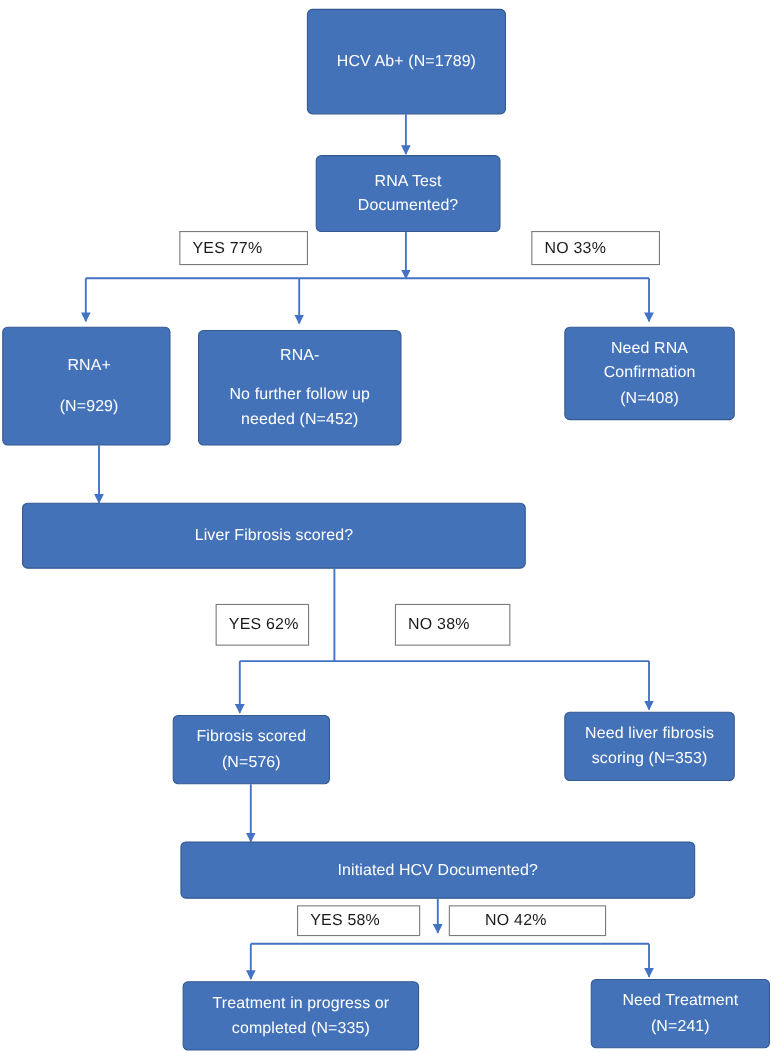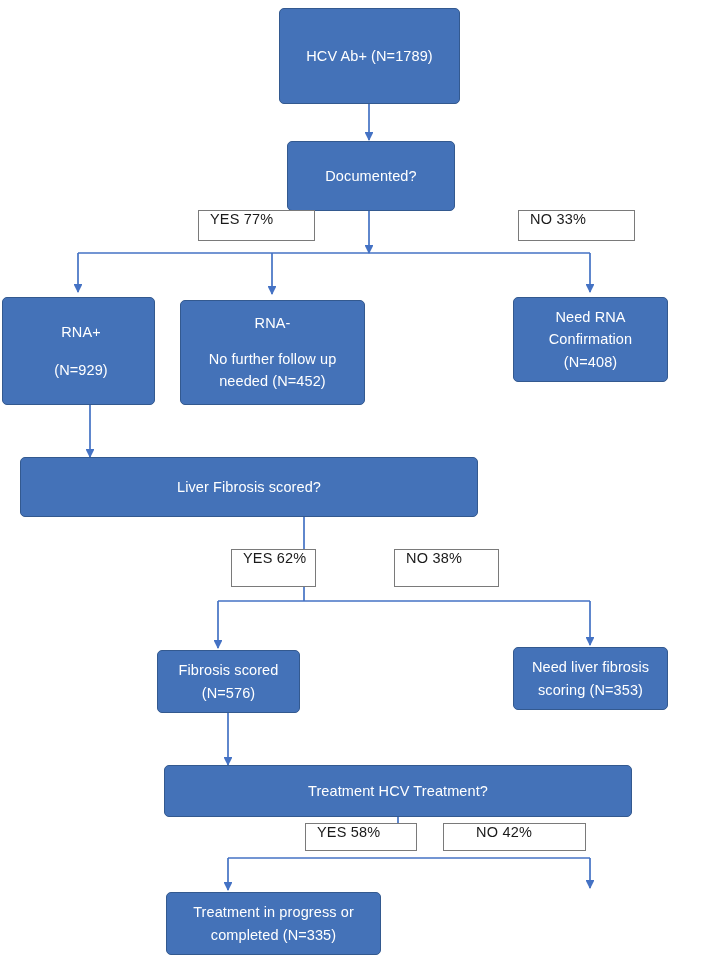--- a/index.html
+++ b/index.html
@@ -50,24 +50,24 @@
     margin-top: 16px;
   }
   .label-box {
     position: absolute;
     box-sizing: border-box;
     background: #ffffff;
     border: 1px solid #7a7a7a;
     color: #1a1a1a;
     font-size: 14.5px;
     display: flex;
+    align-items: center;
     padding-left: 11px;
     letter-spacing: 0.2px;
     z-index: 5;
-    margin-left: 35px;
   }
 </style>
 </head>
 <body>
 
 <div id="canvas">
 
   <svg class="connectors" viewBox="0 0 705 957">
     <defs>
       <marker id="arrow" viewBox="0 0 10 10" refX="9" refY="5" markerWidth="5.2" markerHeight="5.2" orient="auto-start-reverse">
@@ -98,20 +98,21 @@
       <path d="M 228 858 L 228 890" marker-end="url(#arrow)"></path>
       <path d="M 590 858 L 590 888" marker-end="url(#arrow)"></path>
     </g>
   </svg>
 
   <div class="node" style="left:279px; top:8px; width:181px; height:96px;">
     <span class="ln">HCV Ab+ (N=1789)</span>
   </div>
 
   <div class="node" style="left:287px; top:141px; width:168px; height:70px;">
+    <span class="ln">RNA Test</span>
     <span class="ln">Documented?</span>
   </div>
 
   <div class="node spaced" style="left:2px; top:297px; width:153px; height:108px;padding-left:13px;">
     <span class="ln">RNA+</span>
     <span class="ln">(N=929)</span>
   </div>
 
   <div class="node" style="left:180px; top:300px; width:185px; height:105px;">
     <span class="ln" style="margin-bottom:13px;">RNA-</span>
@@ -133,28 +134,32 @@
     <span class="ln">Fibrosis scored</span>
     <span class="ln">(N=576)</span>
   </div>
 
   <div class="node" style="left:513px; top:647px; width:155px; height:63px;">
     <span class="ln">Need liver fibrosis</span>
     <span class="ln">scoring (N=353)</span>
   </div>
 
   <div class="node" style="left:164px; top:765px; width:468px; height:52px;">
-    <span class="ln">Treatment HCV Treatment?</span>
+    <span class="ln">Initiated HCV Documented?</span>
   </div>
 
   <div class="node" style="left:166px; top:892px; width:215px; height:63px;">
     <span class="ln">Treatment in progress or</span>
     <span class="ln">completed (N=335)</span>
   </div>
 
+  <div class="node" style="left:537px; top:890px; width:163px; height:63px;">
+    <span class="ln">Need Treatment</span>
+    <span class="ln">(N=241)</span>
+  </div>
 
   <div class="label-box" style="left:163px; top:210px; width:117px; height:31px;">
     <span>YES 77%</span>
   </div>
 
   <div class="label-box" style="left:483px; top:210px; width:117px; height:31px;">
     <span>NO 33%</span>
   </div>
 
   <div class="label-box" style="left:196px; top:549px; width:85px; height:38px;">

